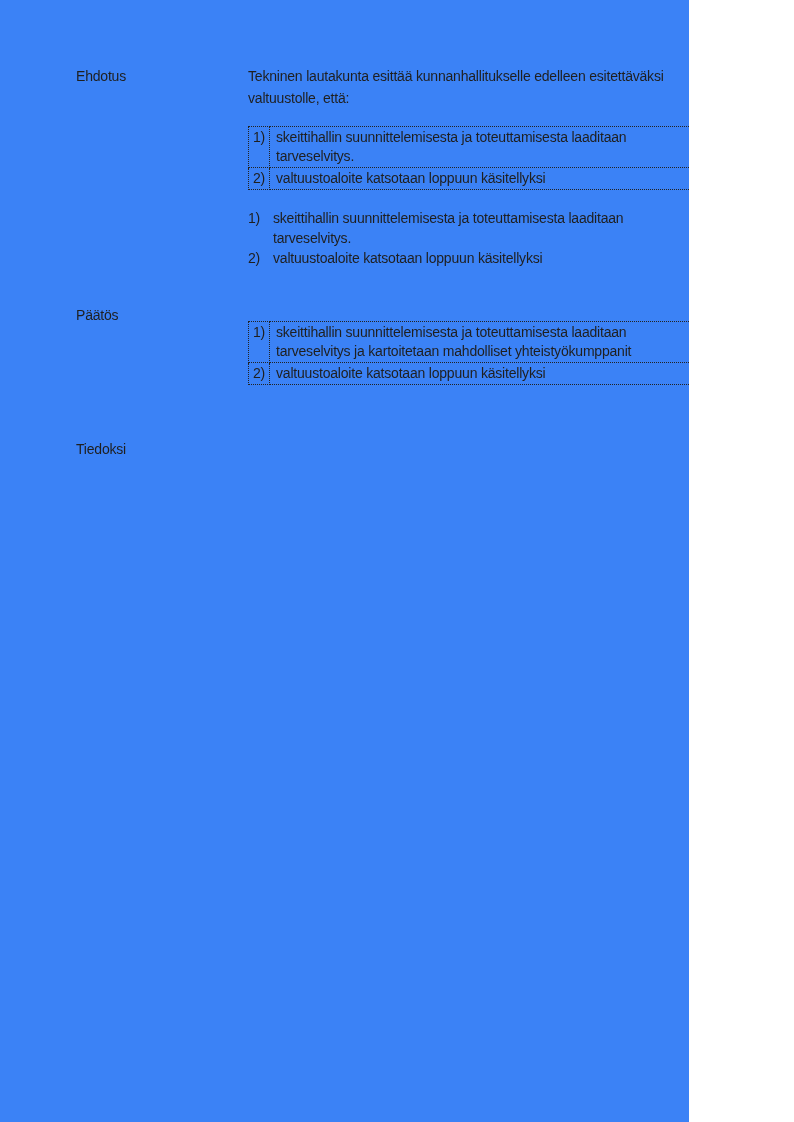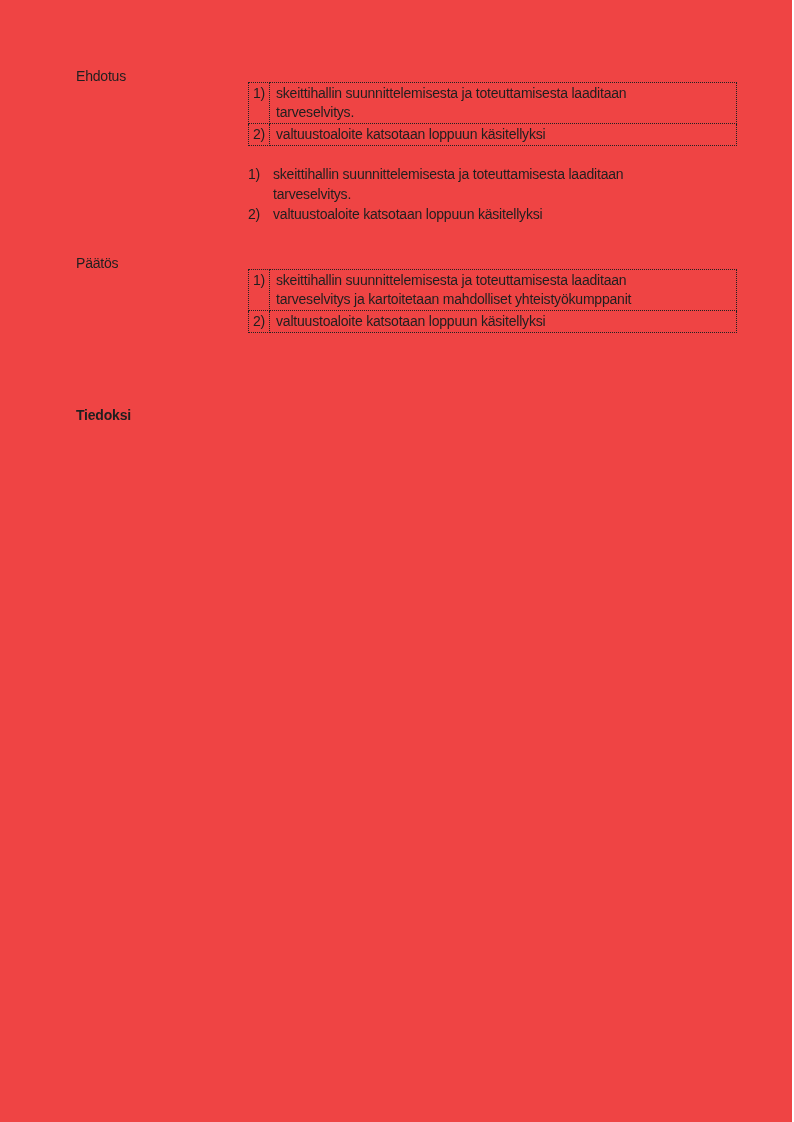--- a/index.html
+++ b/index.html
@@ -2,23 +2,23 @@
 <html><head>
 <meta charset="utf-8">
 <style>
   html, body {
     margin: 0;
     padding: 0;
     background: #ffffff;
   }
   .page {
     position: relative;
-    width: 792px;
+    width: 689px;
     height: 1122px;
-    background: #ef4444;
+    background: #3b82f6;
     color: #1f1f1f;
     font-family: "Liberation Sans", sans-serif;
     font-size: 14px;
     letter-spacing: -0.2px;
     box-sizing: border-box;
     padding: 65px 0 0 76px;
     overflow: hidden;
   }
   .section {
     display: flex;
@@ -66,31 +66,33 @@
     line-height: 20px;
   }
   .plain-item .num {
     width: 25px;
     flex: 0 0 25px;
     white-space: pre;
   }
   .plain-item .txt {
     white-space: pre;
   }
-  .sec-paatos { margin-top: 28px; }
-  .sec-tiedoksi { margin-top: 71px; font-weight: bold; }
+  .sec-paatos { margin-top: 36px; }
+  .sec-tiedoksi { margin-top: 53px; }
 </style>
 </head>
 <body>
 
 <div class="page">
 
   <div class="section sec-ehdotus">
     <div class="section-label">Ehdotus</div>
     <div class="section-content">
+      <p class="para">Tekninen lautakunta esittää kunnanhallitukselle edelleen esitettäväksi
+valtuustolle, että:</p>
 
       <table class="boxed">
         <tbody>
           <tr>
             <td class="num">1)</td>
             <td class="txt">skeittihallin suunnittelemisesta ja toteuttamisesta laaditaan
 tarveselvitys.</td>
           </tr>
           <tr>
             <td class="num">2)</td>

